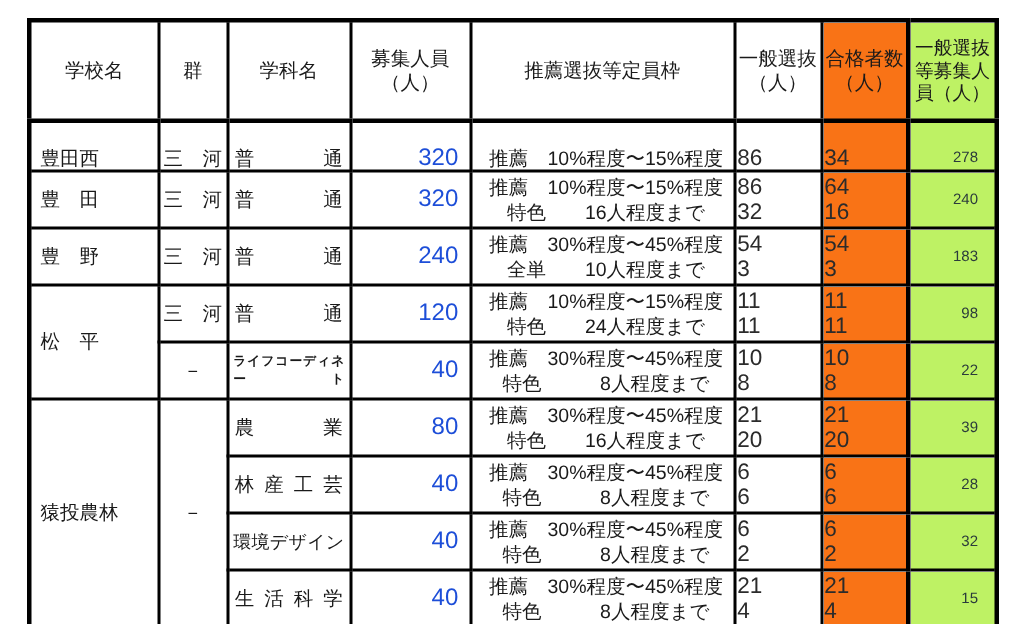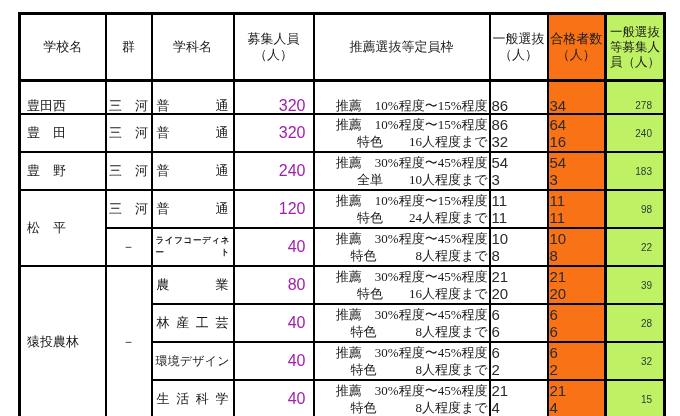--- a/index.html
+++ b/index.html
@@ -35,22 +35,22 @@
   tbody tr.single { height: 18px; }
   tbody tr.single td { line-height: 15px; padding-top: 16px; padding-bottom: 0; }
   .school { text-align: left; padding-left: 6px; font-size: 13px; }
   .group  { text-align: center; font-size: 13px; margin-left: 14px; }
   .dept   {
     text-align: justify; text-align-last: justify;
     padding: 0 4px; font-size: 13px;
   }
   .dept.tight { font-size: 12px; padding: 0 3px; }
   .dept.small { font-size: 8.5px; padding: 0 3px; font-weight: bold; }
-  .cap    { text-align: right; padding-right: 7px; font-size: 16px; color: #a21caf; }
-  .quota  { text-align: right; padding-left: 6px; font-size: 13px; line-height: 17px; font-family: Liberation Serif, serif; }
+  .cap    { text-align: right; padding-right: 7px; font-size: 16px; color: #1d4ed8; }
+  .quota  { text-align: center; padding-left: 6px; font-size: 13px; line-height: 17px; }
   .num    { text-align: left; padding-right: 7px; font-size: 15px; line-height: 17px; color: #2b2b2b; }
   .gen    { text-align: right; padding-right: 11px; font-size: 10px; color: #2b3b3b; }
   .pink   { background: #f97316; }
   .cyan   { background: #bef264; }
   td.cyan, th.cyan { border-left: 3px solid #000; }
 </style>
 </head>
 <body>
 
 <div class="page">

